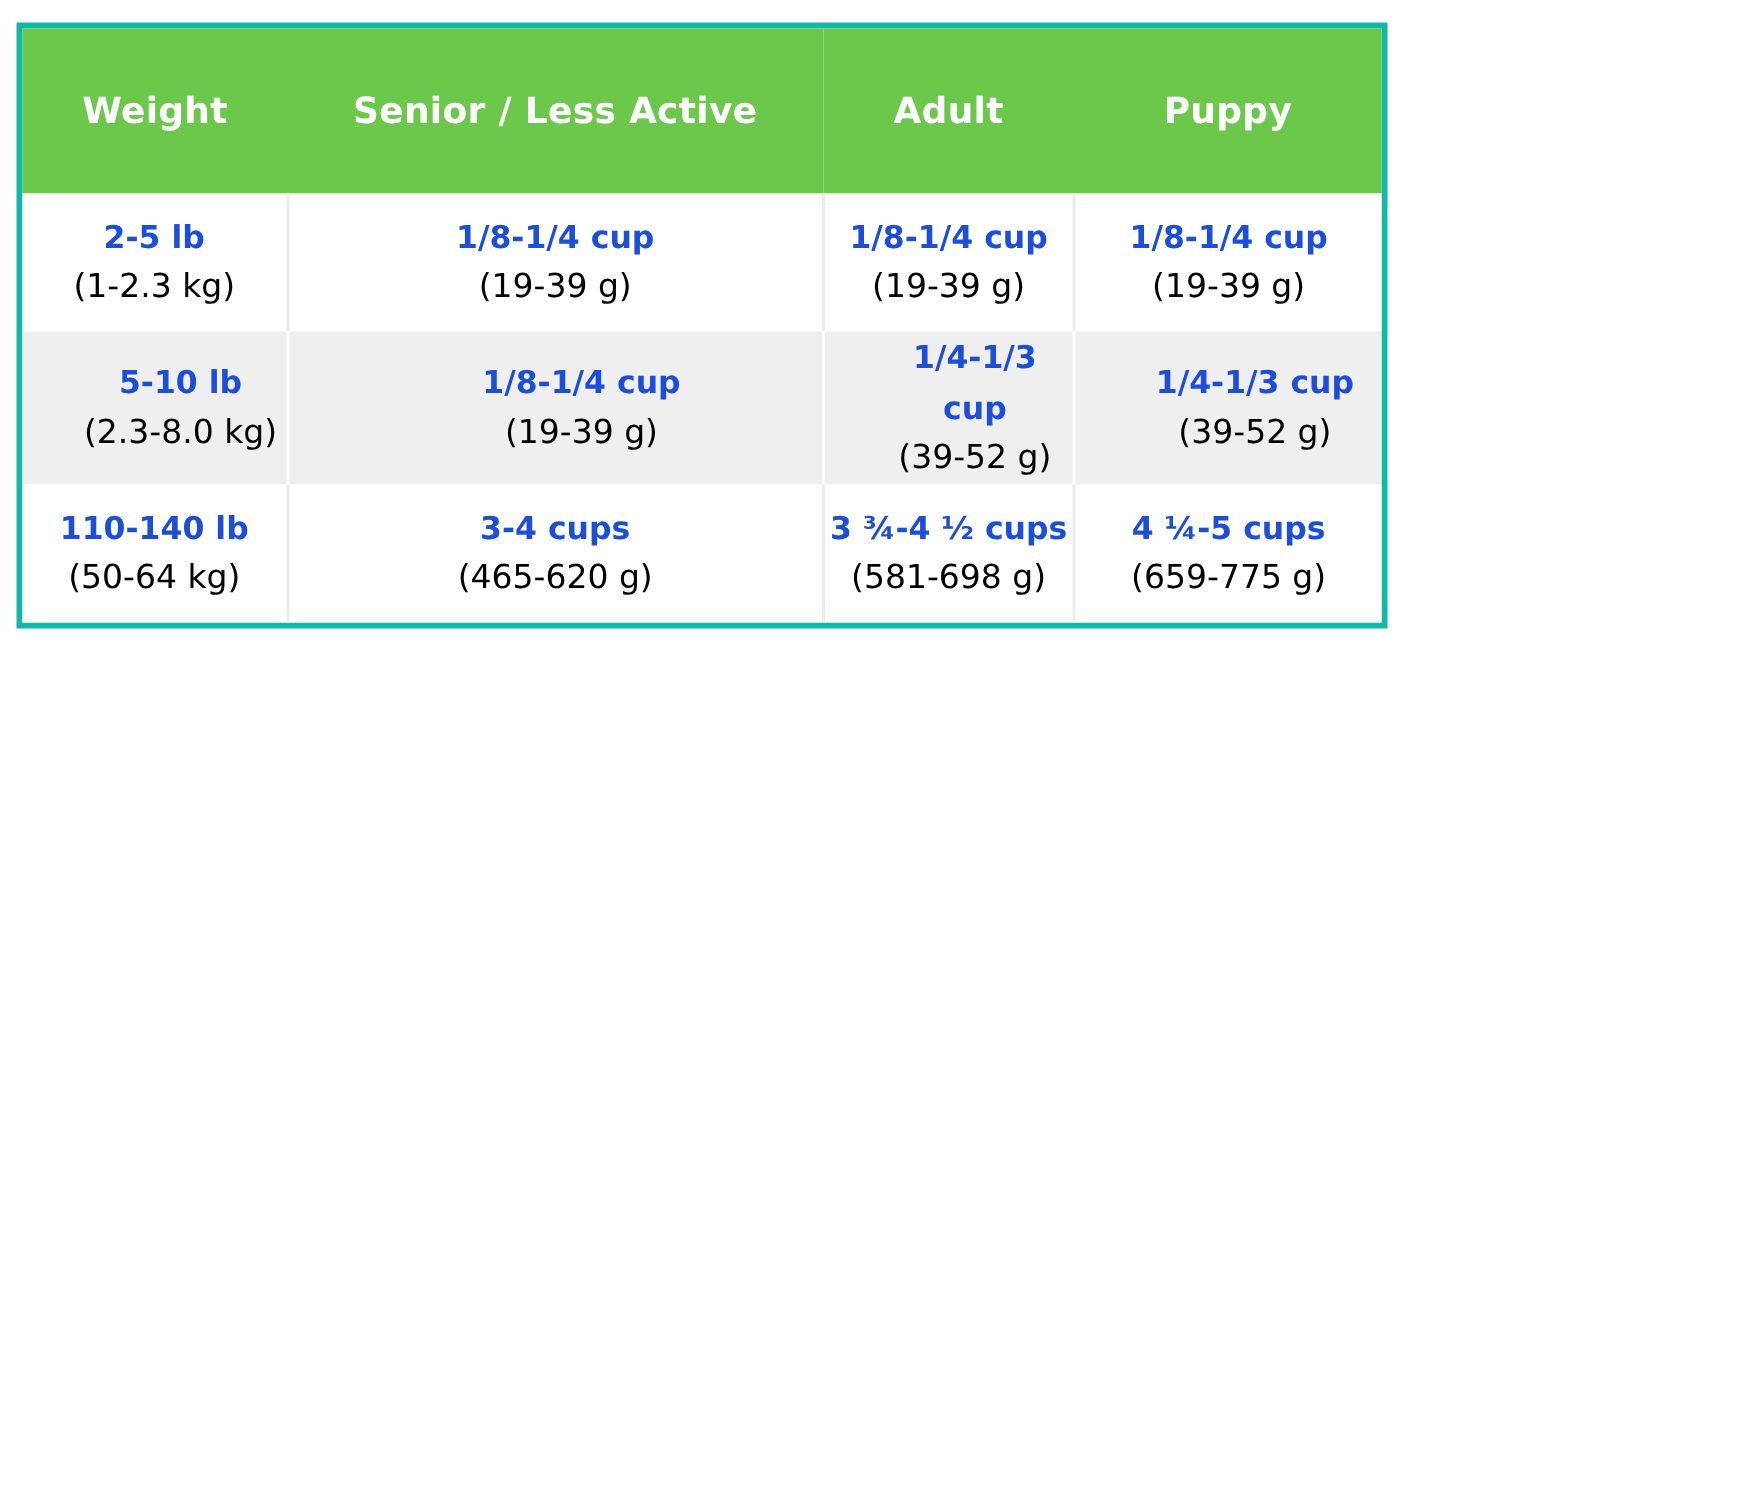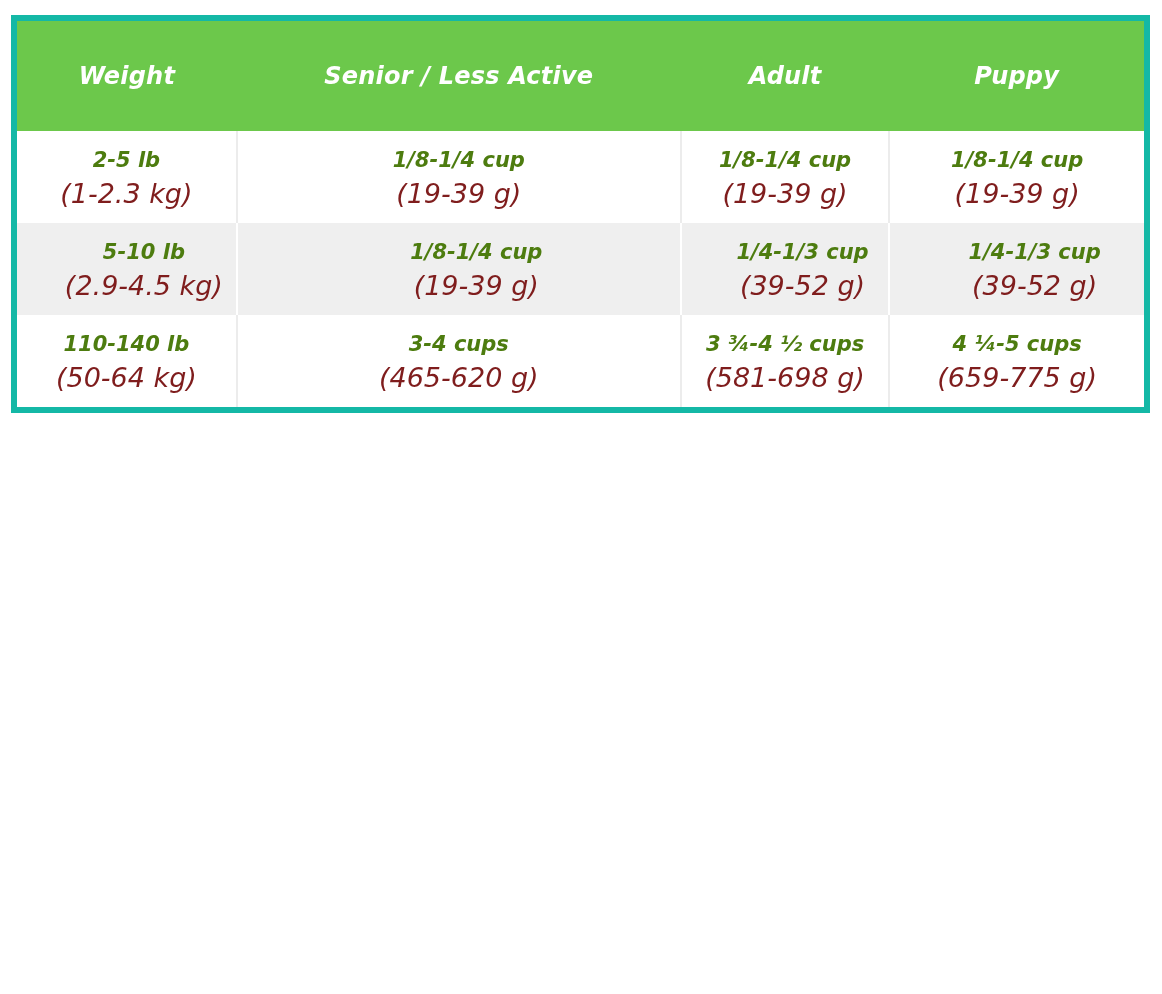--- a/index.html
+++ b/index.html
@@ -12,25 +12,24 @@
     position: relative;
     width: 1162px;
     height: 994px;
     background: #ffffff;
     overflow: hidden;
   }
   .table-wrap {
     position: absolute;
     left: 11px;
     top: 15px;
-    width: 1139px;
-    border: 6px solid #14b8a6;
+    width: 914px;
+    border: 4px solid #14b8a6;
     box-sizing: border-box;
     background: #ffffff;
-    font-style: italic;
   }
   table.feeding {
     border-collapse: collapse;
     width: 100%;
     table-layout: fixed;
   }
   col.c0 { width: 19.5%; }
   col.c1 { width: 39.4%; }
   col.c2 { width: 18.5%; }
   col.c3 { width: 22.6%; }
@@ -53,28 +52,28 @@
     padding: 0;
     background: #ffffff;
   }
   tbody tr.alt td { background: #efefef; padding-left: 35px; }
 
   tbody td + td { border-left: 2px solid #ececec; }
   tbody tr.alt td + td { border-left-color: #ffffff; }
 
   .main {
     font-weight: bold;
-    color: #4d7c0f;
+    color: #1d4ed8;
     font-size: 21px;
     line-height: 34px;
   }
   .sub {
     font-weight: normal;
-    color: #7f1d1d;
-    font-size: 27px;
+    color: #000000;
+    font-size: 22px;
     line-height: 34px;
   }
 </style>
 </head>
 <body>
 
 <div class="page">
   <div class="table-wrap">
     <table class="feeding">
       <colgroup>
@@ -106,21 +105,21 @@
               <div class="sub">(19-39 g)</div>
             </td>
           <td>
               <div class="main">1/8-1/4 cup</div>
               <div class="sub">(19-39 g)</div>
             </td>
         </tr>
         <tr class="alt">
           <td>
               <div class="main">5-10 lb</div>
-              <div class="sub">(2.9-4.5 kg)</div>
+              <div class="sub">(2.3-8.0 kg)</div>
             </td>
           <td>
               <div class="main">1/8-1/4 cup</div>
               <div class="sub">(19-39 g)</div>
             </td>
           <td>
               <div class="main">1/4-1/3 cup</div>
               <div class="sub">(39-52 g)</div>
             </td>
           <td>

